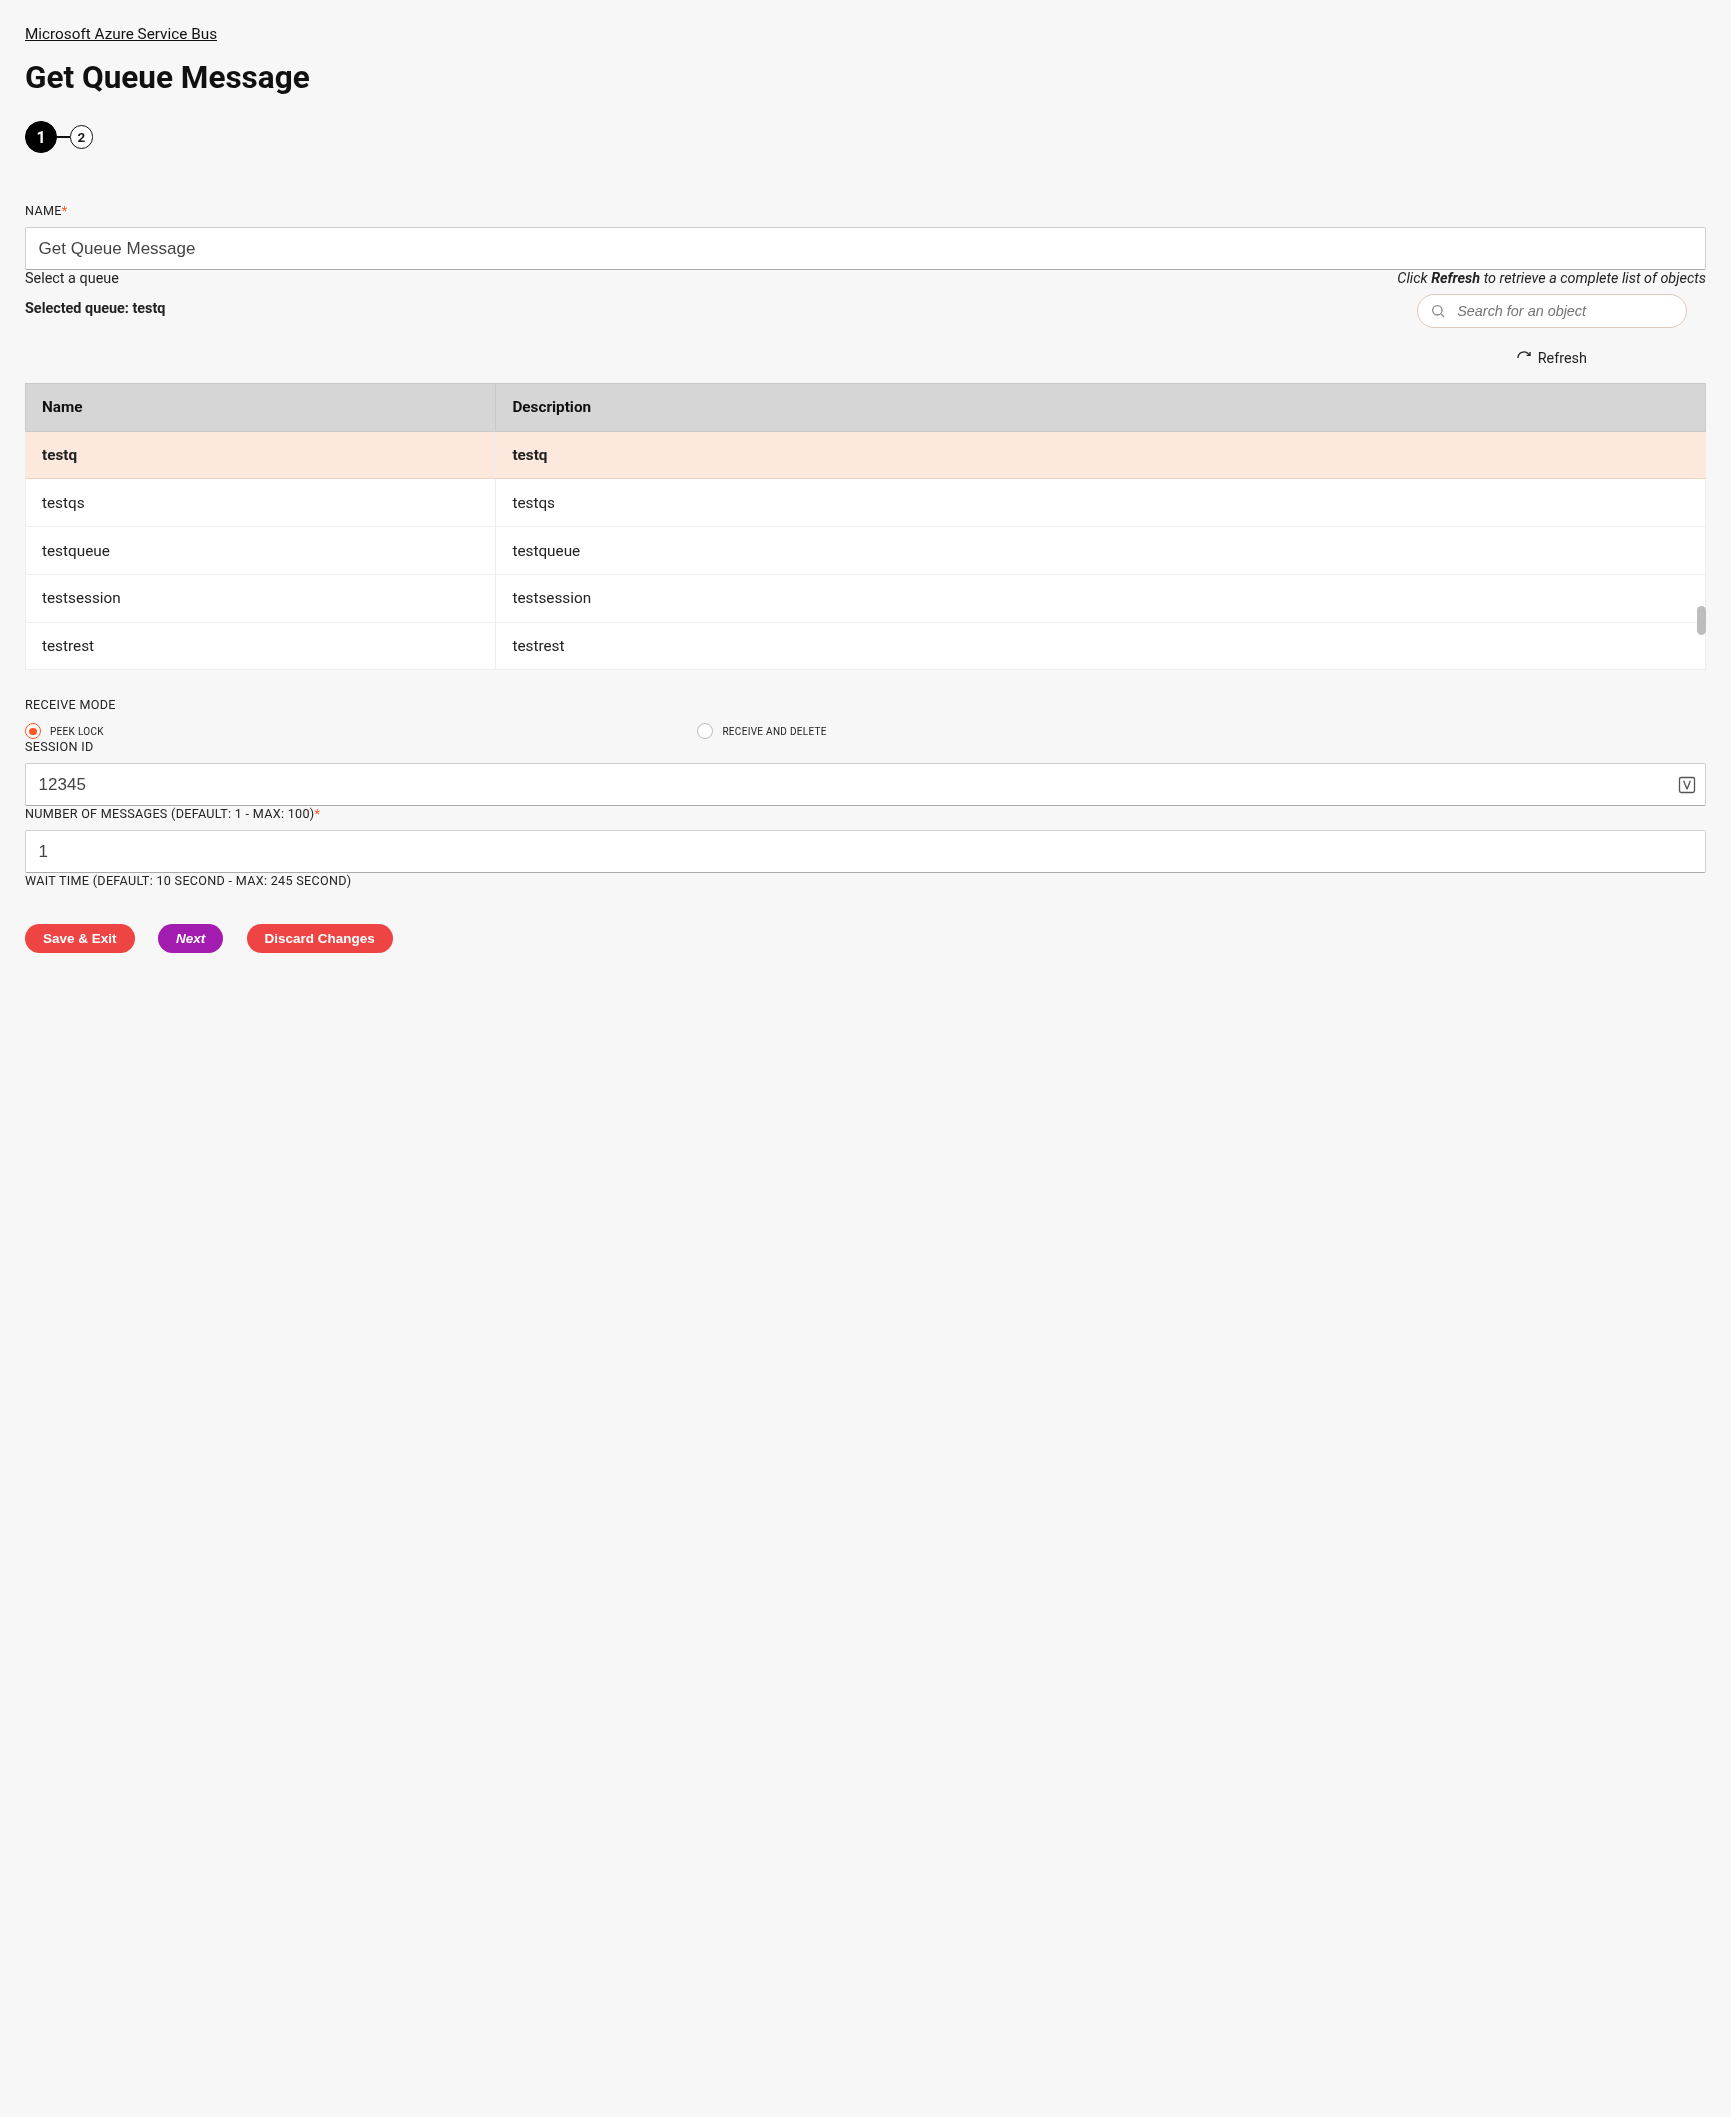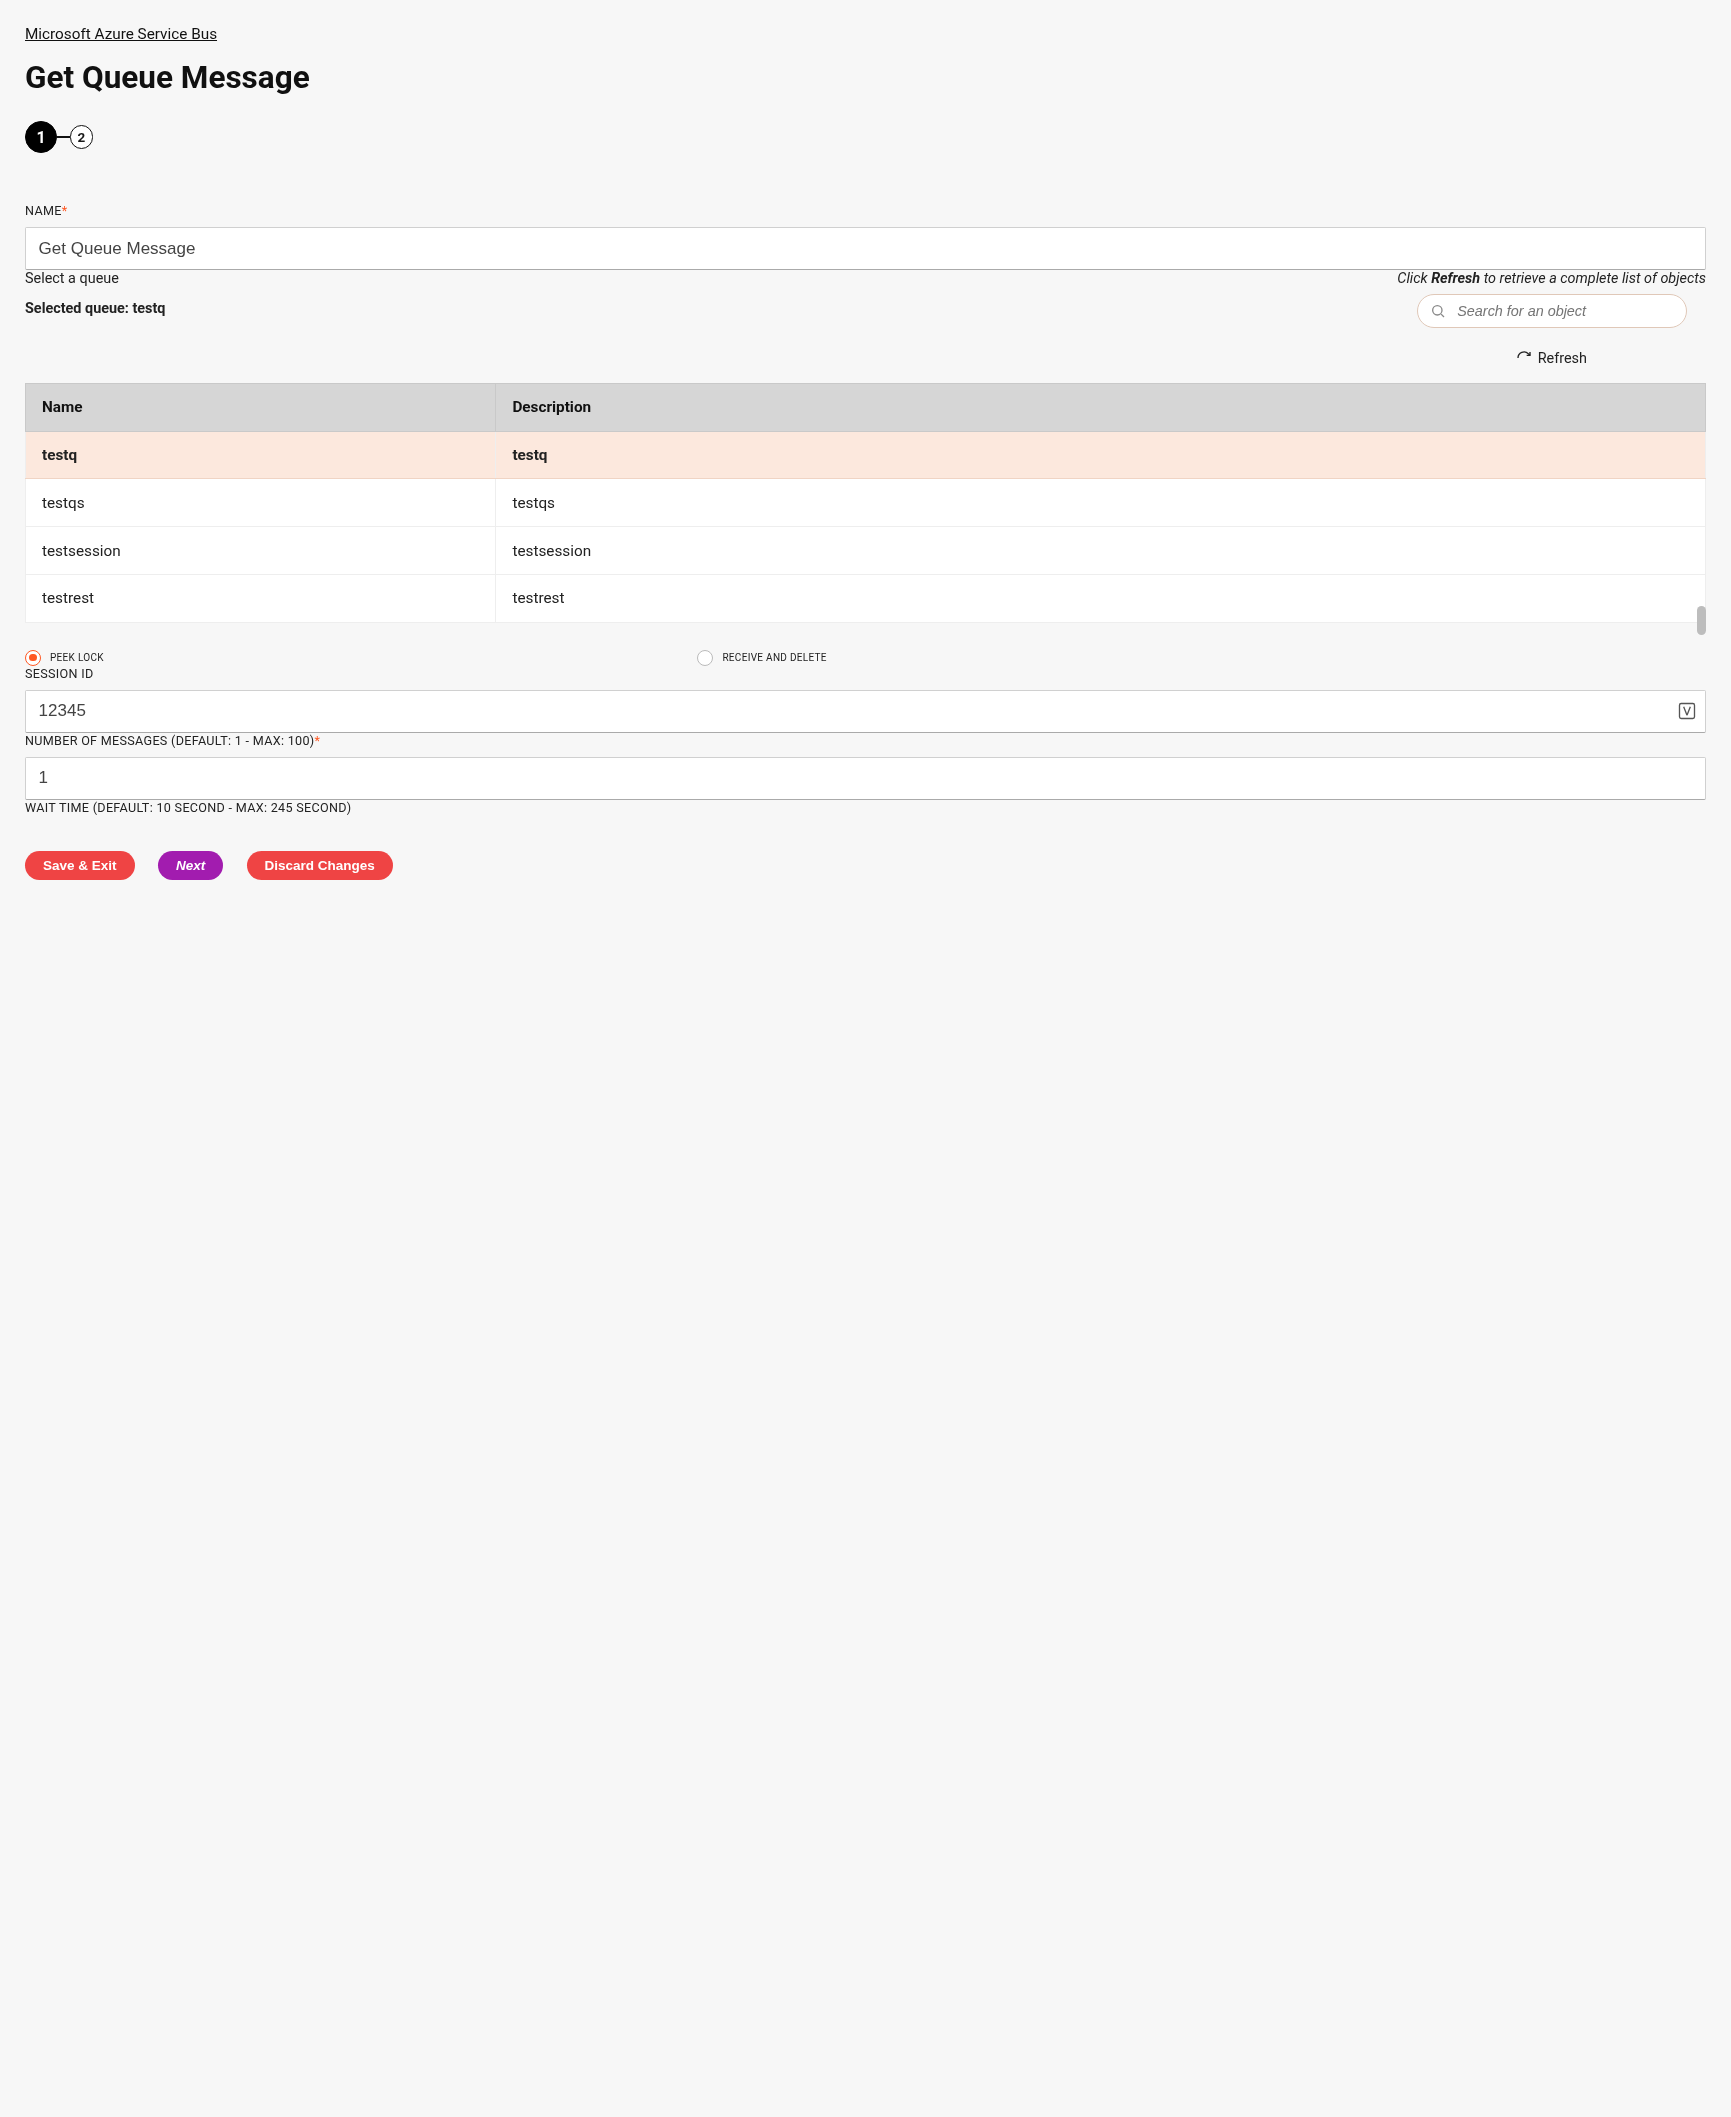--- a/index.html
+++ b/index.html
@@ -235,35 +235,40 @@
       <tbody id="queue-tbody">
           <tr class="selected">
             <td>testq</td>
             <td>testq</td>
           </tr>
           <tr>
             <td>testqs</td>
             <td>testqs</td>
           </tr>
           <tr>
+            <td>testqueue</td>
+            <td>testqueue</td>
+          </tr>
+          <tr>
             <td>testsession</td>
             <td>testsession</td>
           </tr>
           <tr>
             <td>testrest</td>
             <td>testrest</td>
           </tr>
         </tbody>
     </table>
     <div class="table-scroll-thumb"></div>
   </div>
 </div>
 
 
 <div class="field">
+  <div class="field-label">RECEIVE MODE</div>
   <div class="radio-group" id="radio-group">
       <div class="radio-option">
         <div class="radio checked"></div>
         <div class="radio-label">PEEK LOCK</div>
       </div>
       <div class="radio-option">
         <div class="radio"></div>
         <div class="radio-label">RECEIVE AND DELETE</div>
       </div>
     </div>

